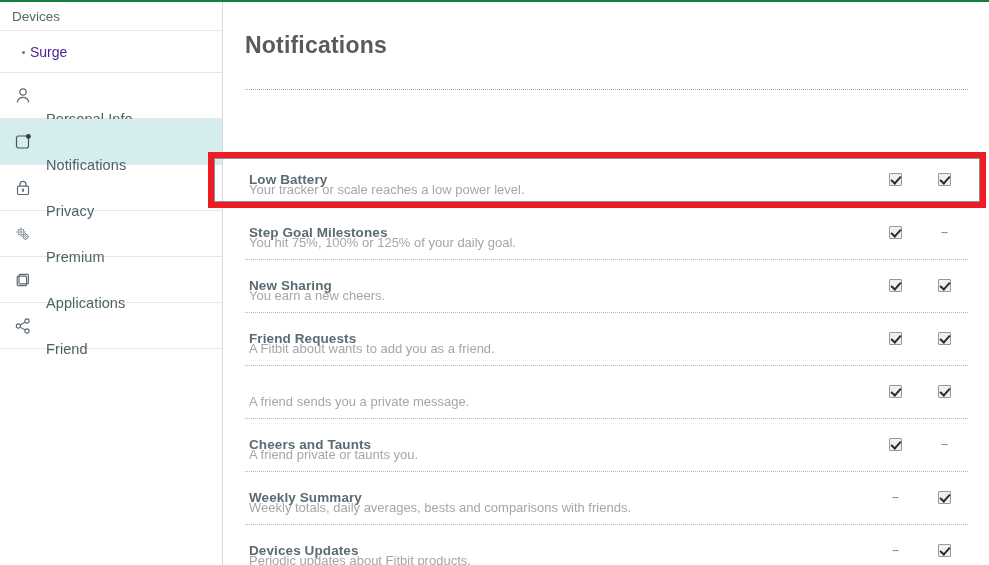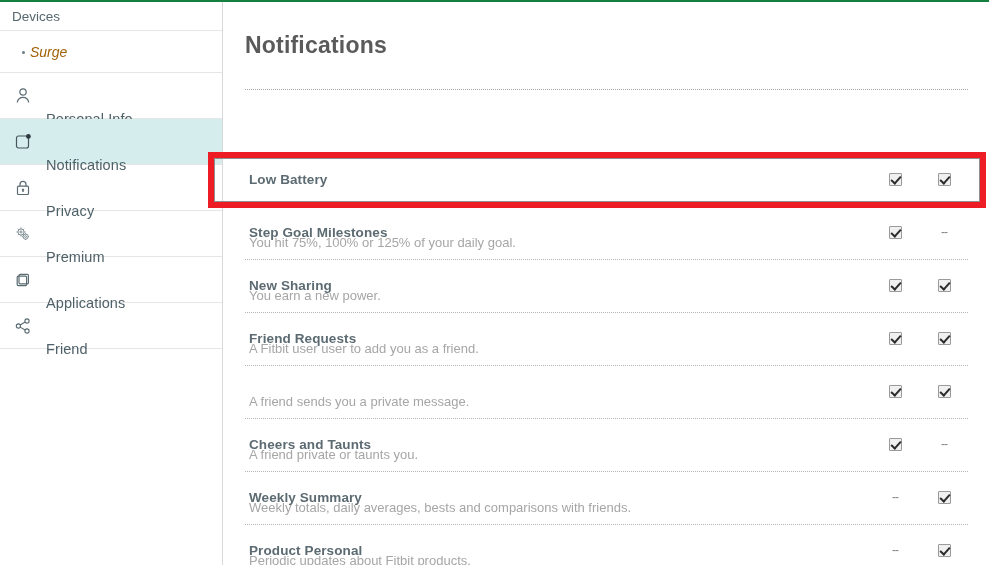--- a/index.html
+++ b/index.html
@@ -44,22 +44,21 @@
   .side-row.devices {
     height: 29px;
     padding-left: 12px;
     font-size: 13.5px;
     color: #56676e;
   }
   .side-row.device-item {
     height: 42px;
     padding-left: 30px;
     font-size: 14px;
-    color: #a16207;
-    font-style: italic;
+    color: #4c1d95;
   }
   .side-row.device-item .bullet {
     position: absolute;
     left: 22px;
     top: 50%;
     width: 3px;
     height: 3px;
     margin-top: -1px;
     border-radius: 50%;
     background: #6b7b82;
@@ -318,38 +317,39 @@
     <div class="dotted-rule" id="rule-top"></div>
 
     <div id="col-heads">
       
       
     </div>
 
     <div id="rows">
         <div class="nrow">
           <div class="r-title">Low Battery</div>
+          <div class="r-desc">Your tracker or scale reaches a low power level.</div>
           <div class="cellbox cell-mobile"><span class="cbx on"></span></div>
           <div class="cellbox cell-email"><span class="cbx on"></span></div>
         </div>
         <div class="nrow">
           <div class="r-title">Step Goal Milestones</div>
           <div class="r-desc">You hit 75%, 100% or 125% of your daily goal.</div>
           <div class="cellbox cell-mobile"><span class="cbx on"></span></div>
           <div class="cellbox cell-email"><span class="dash">--</span></div>
         </div>
         <div class="nrow">
           <div class="r-title">New Sharing</div>
-          <div class="r-desc">You earn a new power.</div>
+          <div class="r-desc">You earn a new cheers.</div>
           <div class="cellbox cell-mobile"><span class="cbx on"></span></div>
           <div class="cellbox cell-email"><span class="cbx on"></span></div>
         </div>
         <div class="nrow">
           <div class="r-title">Friend Requests</div>
-          <div class="r-desc">A Fitbit user user to add you as a friend.</div>
+          <div class="r-desc">A Fitbit about wants to add you as a friend.</div>
           <div class="cellbox cell-mobile"><span class="cbx on"></span></div>
           <div class="cellbox cell-email"><span class="cbx on"></span></div>
         </div>
         <div class="nrow">
           <div class="r-desc">A friend sends you a private message.</div>
           <div class="cellbox cell-mobile"><span class="cbx on"></span></div>
           <div class="cellbox cell-email"><span class="cbx on"></span></div>
         </div>
         <div class="nrow">
           <div class="r-title">Cheers and Taunts</div>
@@ -357,21 +357,21 @@
           <div class="cellbox cell-mobile"><span class="cbx on"></span></div>
           <div class="cellbox cell-email"><span class="dash">--</span></div>
         </div>
         <div class="nrow">
           <div class="r-title">Weekly Summary</div>
           <div class="r-desc">Weekly totals, daily averages, bests and comparisons with friends.</div>
           <div class="cellbox cell-mobile"><span class="dash">--</span></div>
           <div class="cellbox cell-email"><span class="cbx on"></span></div>
         </div>
         <div class="nrow">
-          <div class="r-title">Product Personal</div>
+          <div class="r-title">Devices Updates</div>
           <div class="r-desc">Periodic updates about Fitbit products.</div>
           <div class="cellbox cell-mobile"><span class="dash">--</span></div>
           <div class="cellbox cell-email"><span class="cbx on"></span></div>
         </div>
       </div>
   </div>
 
   <div id="highlight-inner"></div>
   <div id="highlight-box"></div>
 

